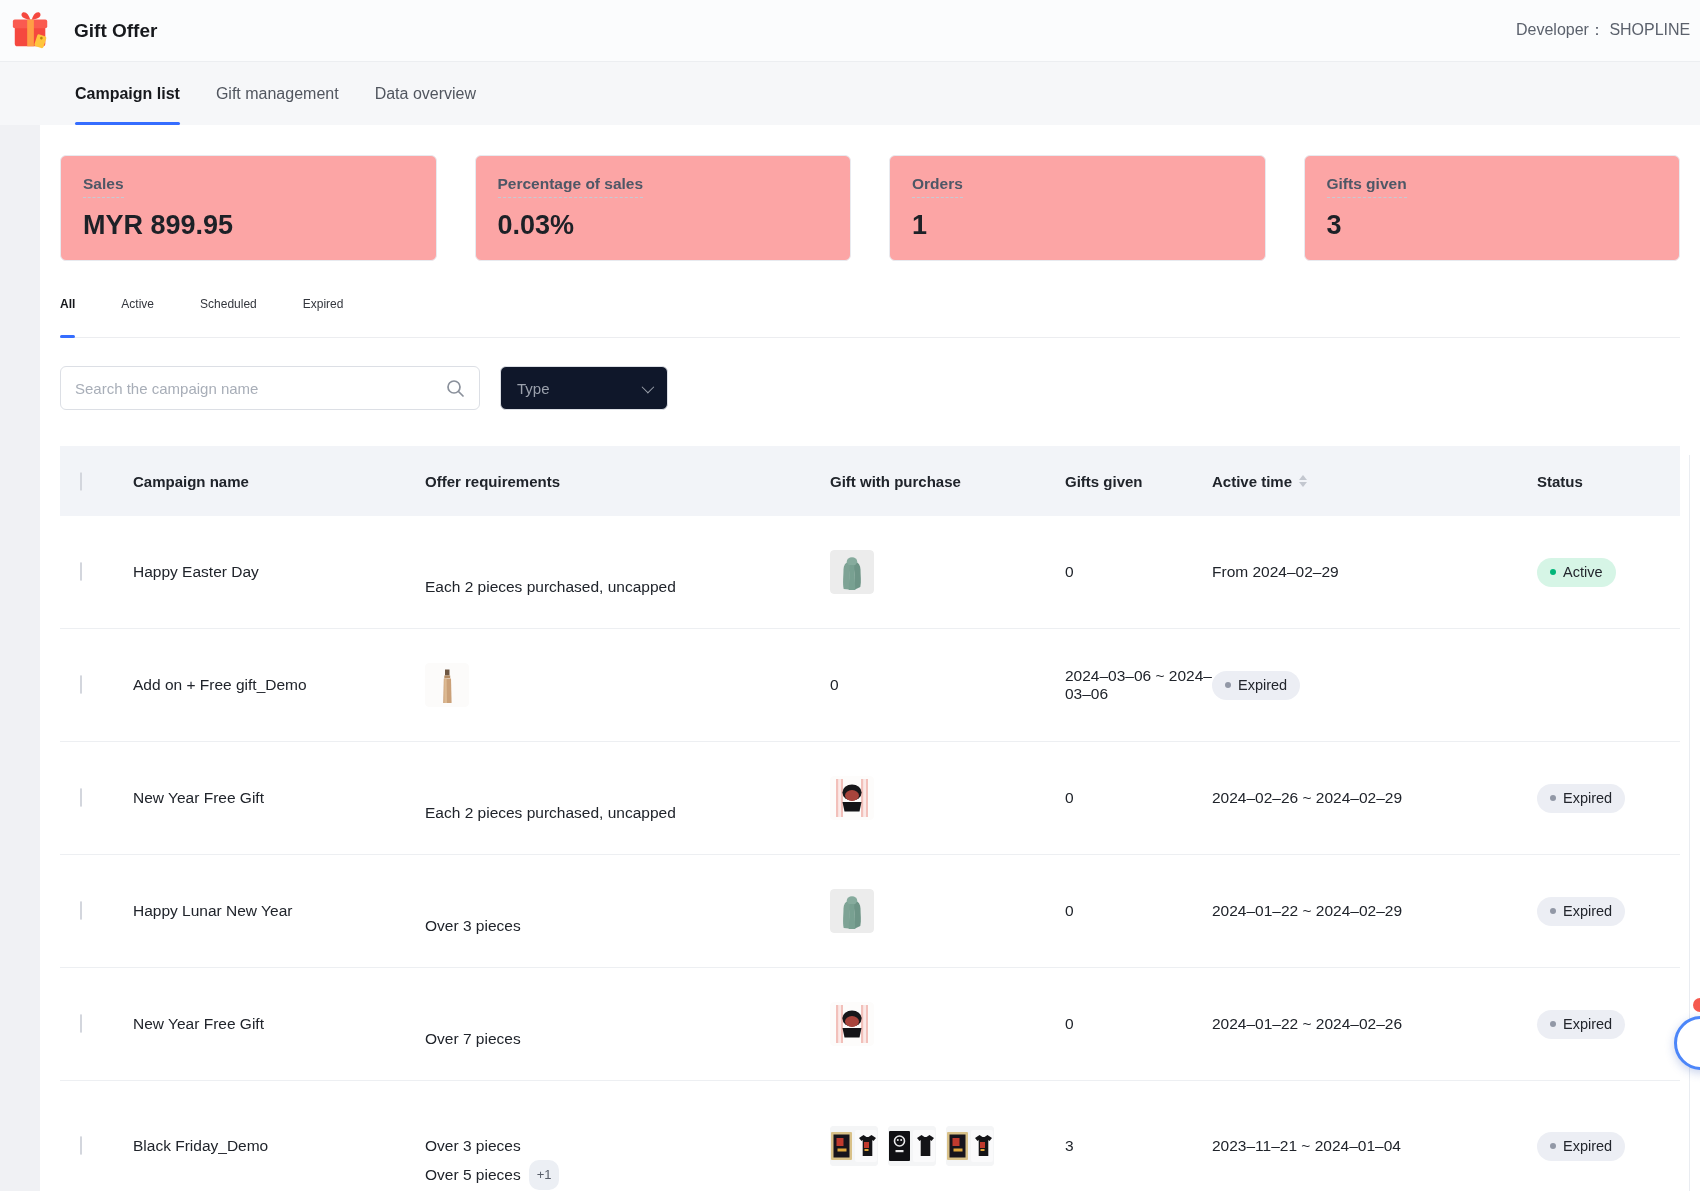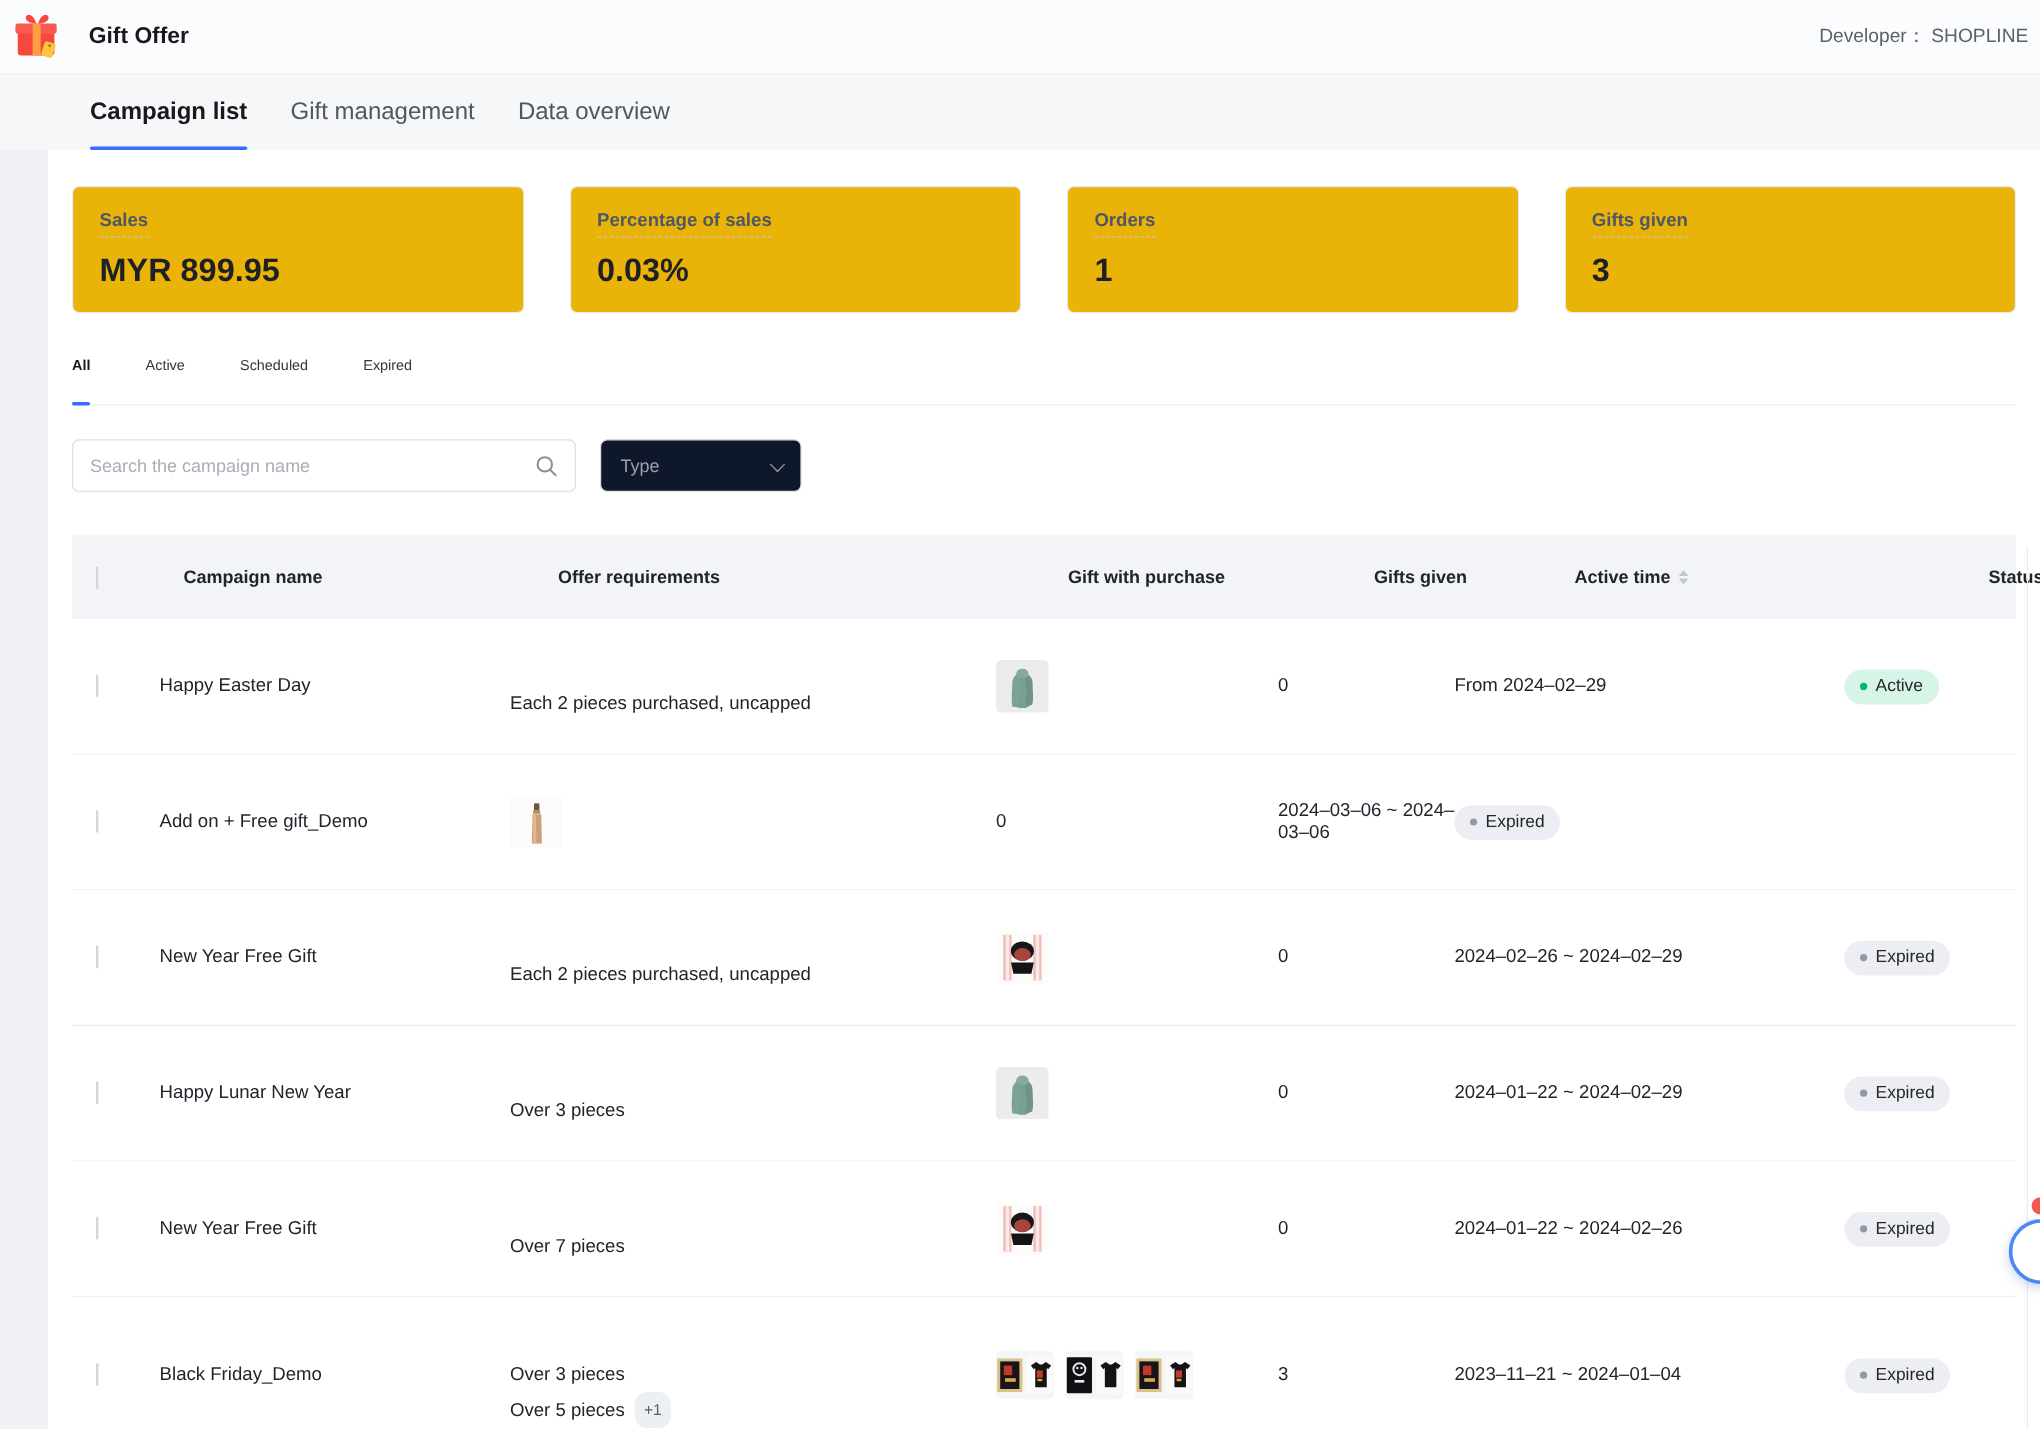--- a/index.html
+++ b/index.html
@@ -11,30 +11,30 @@
   
   .topbar { height:62px; background:#fbfcfd; display:flex; align-items:center;
             padding-left:10px; position:relative; border-bottom:1px solid #eceef1; }
   .logo { width:42px; height:42px; margin-right:22px; flex:0 0 auto; }
   .app-title { font-size:19px; font-weight:700; color:#17191d; }
   .developer { position:absolute; left:1516px; top:20px; font-size:16px;
                color:#5b616c; white-space:nowrap; }
   
   .tabbar { height:63px; background:#f6f7f9; display:flex; align-items:stretch;
             padding-left:75px; gap:36px; }
-  .nav-tab { display:flex; align-items:center; font-size:20px; color:#51565f;
+  .nav-tab { display:flex; align-items:center; font-size:16px; color:#51565f;
              position:relative; cursor:pointer;text-align:center; }
   .nav-tab.active { color:#17191d; font-weight:700; }
   .nav-tab.active::after { content:''; position:absolute; left:0; right:0; bottom:0;
              height:3px; background:var(--accent); border-radius:2px; }
   
   .content { margin-left:40px; background:#ffffff; height:1066px; padding:0 20px; overflow:hidden; }
   
   .cards { display:flex; gap:38px; padding-top:30px; }
-  .card { flex:1; border:1px solid #e8eaef; border-radius:6px; background:#eab308;
+  .card { flex:1; border:1px solid #e8eaef; border-radius:6px; background:#fca5a5;
           padding:19px 22px; }
   .card-label { font-size:15.5px; font-weight:700; color:#4e5766; }
   .card-label span { border-bottom:1.5px dashed #c6cad3; padding-bottom:4px; display:inline-block; }
   .card-value { margin-top:12px; font-size:27px; font-weight:700; color:#1d2127; }
   
   .filter-tabs { margin-top:36px; display:flex; gap:46px; border-bottom:1px solid #ecedf0; }
   .ftab { font-size:12px; color:#33363d; padding-bottom:26px; position:relative; cursor:pointer; }
   .ftab.active { font-weight:700; color:#15171b; }
   .ftab.active::after { content:''; position:absolute; left:0; right:0; bottom:-1px;
             height:3px; background:var(--accent); border-radius:2px; }
@@ -48,21 +48,21 @@
   .type-select { width:168px; height:44px; border:1px solid #dcdfe5; border-radius:6px;
             display:flex; align-items:center; justify-content:space-between;
             padding:0 16px; color:#9ba1ac; font-size:15px; background:#0f172a; cursor:pointer; }
   .chevron { width:9px; height:9px; border-right:1.6px solid #9aa0aa;
             border-bottom:1.6px solid #9aa0aa; transform:rotate(45deg) translateY(-2px); }
   
   .table { margin-top:36px; position:relative; }
   .trow, .thead { display:grid; padding:0 20px;
       grid-template-columns:53px 292px 405px 235px 147px 325px minmax(0,1fr);
       align-items:center; }
-  .thead { height:70px; background:#f2f4f8; font-weight:700; font-size:15px; color:#20242b;gap:20px; }
+  .thead { height:70px; background:#f2f4f8; font-weight:700; font-size:15px; color:#20242b; }
   .trow { height:113px; border-bottom:1px solid #edeff2; font-size:15.5px; color:#20242b; background:#fff; }
   .trow.tall { height:130px; border-bottom:none; }
   .checkbox { width:17px; height:17px; border:1.5px solid #d3d6dd; border-radius:4px; background:#fff; cursor:pointer; }
   .sort { display:inline-flex; flex-direction:column; gap:2px; margin-left:7px; }
   .sort i { display:block; width:0; height:0; border-left:4.5px solid transparent; border-right:4.5px solid transparent; }
   .sort .up { border-bottom:5px solid #c3c7cf; }
   .sort .dn { border-top:5px solid #c3c7cf; }
   .req-lines { line-height:28px;margin-top:30px; }
   .plus-badge { display:inline-block; margin-left:8px; background:#eceff4; color:#585e69;
       font-size:13px; border-radius:10px; padding:1px 8px; vertical-align:1px; }

